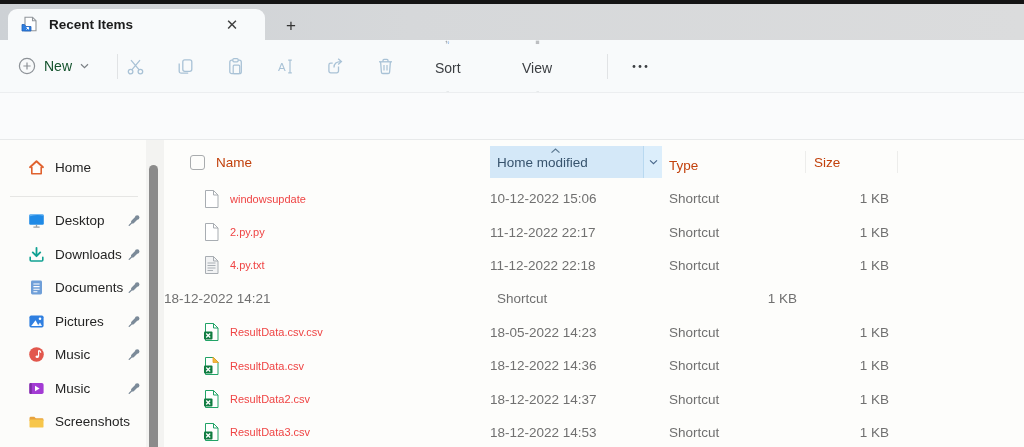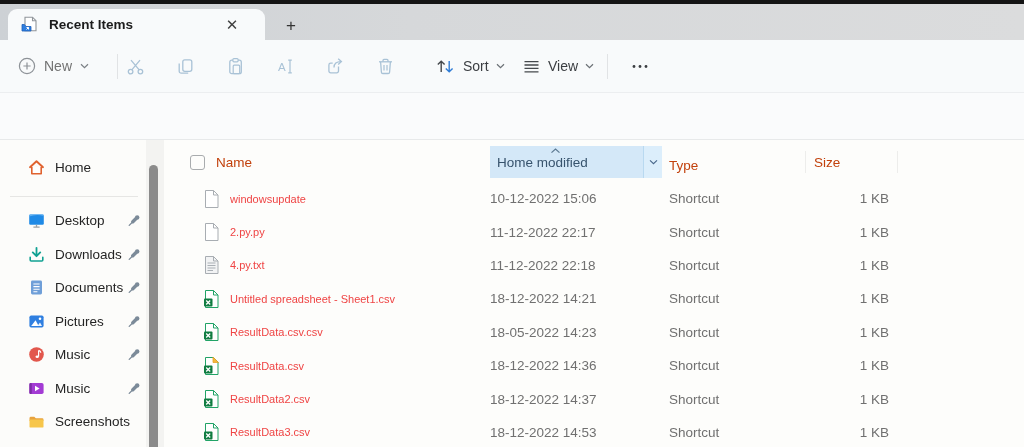--- a/index.html
+++ b/index.html
@@ -16,25 +16,25 @@
   .tab-title { font-size:13.5px; font-weight:700; color:#1c1c1c; flex:1; }
   .tab-close { width:26px; height:22px; display:flex; align-items:center; justify-content:center;
     font-size:15px; color:#404040; border-radius:4px; margin-right:8px; }
   .newtab-btn { position:absolute; left:278px; top:10px; width:26px; height:24px; display:flex;
     align-items:center; justify-content:center; font-size:17px; color:#333; }
 
   
   .toolbar { position:absolute; top:40px; left:0; width:1024px; height:53px; background:#f8fafb;
     border-bottom:1px solid #eceef0; }
   .tb-new { position:absolute; left:18px; top:0; height:52px; display:flex; align-items:center; gap:8px; }
-  .tb-new-label { font-size:14px; color:#737373; }
+  .tb-new-label { font-size:14px; color:#14532d; }
   .tb-sep { position:absolute; top:14px; width:1px; height:25px; background:#e1e3e5; }
   .tb-icons { position:absolute; left:110px; top:0; height:52px; display:flex; }
   .tb-icon-btn { width:50px; height:52px; display:flex; align-items:center; justify-content:center; }
-  .tb-group { position:absolute; top:0; height:52px; display:flex; align-items:center; gap:7px; }
+  .tb-group { position:absolute; top:0; height:52px; display:flex; align-items:center; gap:15px;flex-direction:column; }
   .tb-group-label { font-size:14px; color:#3b3e42; }
   .tb-more { position:absolute; left:618px; top:0; height:52px; width:44px; display:flex;
     align-items:center; justify-content:center; }
 
   
   .addressrow { position:absolute; top:93px; left:0; width:1024px; height:47px; background:#fafbfc;
     border-bottom:1px solid #e7e9ea; }
   .nav-btn { position:absolute; top:104px; width:30px; height:30px; display:flex; align-items:center;
     justify-content:center; }
   .addressbar { position:absolute; left:145px; right:12px; top:104px; height:30px; background:#fdfdfd;
@@ -415,91 +415,82 @@
           </svg>
           <span class="fname">4.py.txt</span>
         </div>
         <div class="fdate">11-12-2022 22:18</div>
         <div class="ftype">Shortcut</div>
         <div class="fsize">1 KB</div>
         <div></div>
       </div>
 
       <div class="cols file-row">
+        <div class="fdate">18-12-2022 14:21</div>
+        <div class="ftype">Shortcut</div>
+        <div class="fsize">1 KB</div>
+        <div></div>
+      </div>
+
+      <div class="cols file-row">
         <div class="cell-name">
           <svg class="file-icon" viewBox="0 0 17 20">
             <path d="M2.5 1.5 h8 l4.5 4.5 v12.5 h-12.5 z" fill="#fff" stroke="#21a366" stroke-width="1"></path>
             <path d="M10.5 1.5 v4.5 h4.5" fill="none" stroke="#21a366" stroke-width="1"></path>
             <rect x="1" y="9.5" width="8.5" height="8" rx="1" fill="#107c41"></rect>
             <path d="M3.2 11.5 l4 4 M7.2 11.5 l-4 4" stroke="#fff" stroke-width="1.3"></path>
           </svg>
-          <span class="fname">Untitled spreadsheet - Sheet1.csv</span>
-        </div>
-        <div class="fdate">18-12-2022 14:21</div>
+          <span class="fname">ResultData.csv.csv</span>
+        </div>
+        <div class="fdate">18-05-2022 14:23</div>
+        <div class="ftype">Shortcut</div>
+        <div class="fsize">1 KB</div>
+        <div></div>
+      </div>
+
+      <div class="cols file-row">
+        <div class="cell-name">
+          <svg class="file-icon" viewBox="0 0 17 20">
+            <path d="M2.5 1.5 h8 l4.5 4.5 v12.5 h-12.5 z" fill="#fff" stroke="#21a366" stroke-width="1"></path>
+            <path d="M10 1 l5.5 5.5 h-5.5 z" fill="#f6b73c" stroke="#e3a32c" stroke-width="0.8"></path>
+            <rect x="1" y="9.5" width="8.5" height="8" rx="1" fill="#107c41"></rect>
+            <path d="M3.2 11.5 l4 4 M7.2 11.5 l-4 4" stroke="#fff" stroke-width="1.3"></path>
+          </svg>
+          <span class="fname">ResultData.csv</span>
+        </div>
+        <div class="fdate">18-12-2022 14:36</div>
         <div class="ftype">Shortcut</div>
         <div class="fsize">1 KB</div>
         <div></div>
       </div>
 
       <div class="cols file-row">
         <div class="cell-name">
           <svg class="file-icon" viewBox="0 0 17 20">
             <path d="M2.5 1.5 h8 l4.5 4.5 v12.5 h-12.5 z" fill="#fff" stroke="#21a366" stroke-width="1"></path>
             <path d="M10.5 1.5 v4.5 h4.5" fill="none" stroke="#21a366" stroke-width="1"></path>
             <rect x="1" y="9.5" width="8.5" height="8" rx="1" fill="#107c41"></rect>
             <path d="M3.2 11.5 l4 4 M7.2 11.5 l-4 4" stroke="#fff" stroke-width="1.3"></path>
           </svg>
-          <span class="fname">ResultData.csv.csv</span>
-        </div>
-        <div class="fdate">18-05-2022 14:23</div>
-        <div class="ftype">Shortcut</div>
-        <div class="fsize">1 KB</div>
-        <div></div>
-      </div>
-
-      <div class="cols file-row">
-        <div class="cell-name">
-          <svg class="file-icon" viewBox="0 0 17 20">
-            <path d="M2.5 1.5 h8 l4.5 4.5 v12.5 h-12.5 z" fill="#fff" stroke="#21a366" stroke-width="1"></path>
-            <path d="M10 1 l5.5 5.5 h-5.5 z" fill="#f6b73c" stroke="#e3a32c" stroke-width="0.8"></path>
-            <rect x="1" y="9.5" width="8.5" height="8" rx="1" fill="#107c41"></rect>
-            <path d="M3.2 11.5 l4 4 M7.2 11.5 l-4 4" stroke="#fff" stroke-width="1.3"></path>
-          </svg>
-          <span class="fname">ResultData.csv</span>
-        </div>
-        <div class="fdate">18-12-2022 14:36</div>
+          <span class="fname">ResultData2.csv</span>
+        </div>
+        <div class="fdate">18-12-2022 14:37</div>
         <div class="ftype">Shortcut</div>
         <div class="fsize">1 KB</div>
         <div></div>
       </div>
 
       <div class="cols file-row">
         <div class="cell-name">
           <svg class="file-icon" viewBox="0 0 17 20">
             <path d="M2.5 1.5 h8 l4.5 4.5 v12.5 h-12.5 z" fill="#fff" stroke="#21a366" stroke-width="1"></path>
             <path d="M10.5 1.5 v4.5 h4.5" fill="none" stroke="#21a366" stroke-width="1"></path>
             <rect x="1" y="9.5" width="8.5" height="8" rx="1" fill="#107c41"></rect>
             <path d="M3.2 11.5 l4 4 M7.2 11.5 l-4 4" stroke="#fff" stroke-width="1.3"></path>
           </svg>
-          <span class="fname">ResultData2.csv</span>
-        </div>
-        <div class="fdate">18-12-2022 14:37</div>
-        <div class="ftype">Shortcut</div>
-        <div class="fsize">1 KB</div>
-        <div></div>
-      </div>
-
-      <div class="cols file-row">
-        <div class="cell-name">
-          <svg class="file-icon" viewBox="0 0 17 20">
-            <path d="M2.5 1.5 h8 l4.5 4.5 v12.5 h-12.5 z" fill="#fff" stroke="#21a366" stroke-width="1"></path>
-            <path d="M10.5 1.5 v4.5 h4.5" fill="none" stroke="#21a366" stroke-width="1"></path>
-            <rect x="1" y="9.5" width="8.5" height="8" rx="1" fill="#107c41"></rect>
-            <path d="M3.2 11.5 l4 4 M7.2 11.5 l-4 4" stroke="#fff" stroke-width="1.3"></path>
-          </svg>
           <span class="fname">ResultData3.csv</span>
         </div>
         <div class="fdate">18-12-2022 14:53</div>
         <div class="ftype">Shortcut</div>
         <div class="fsize">1 KB</div>
         <div></div>
       </div>
 
     </div>
   </div>

